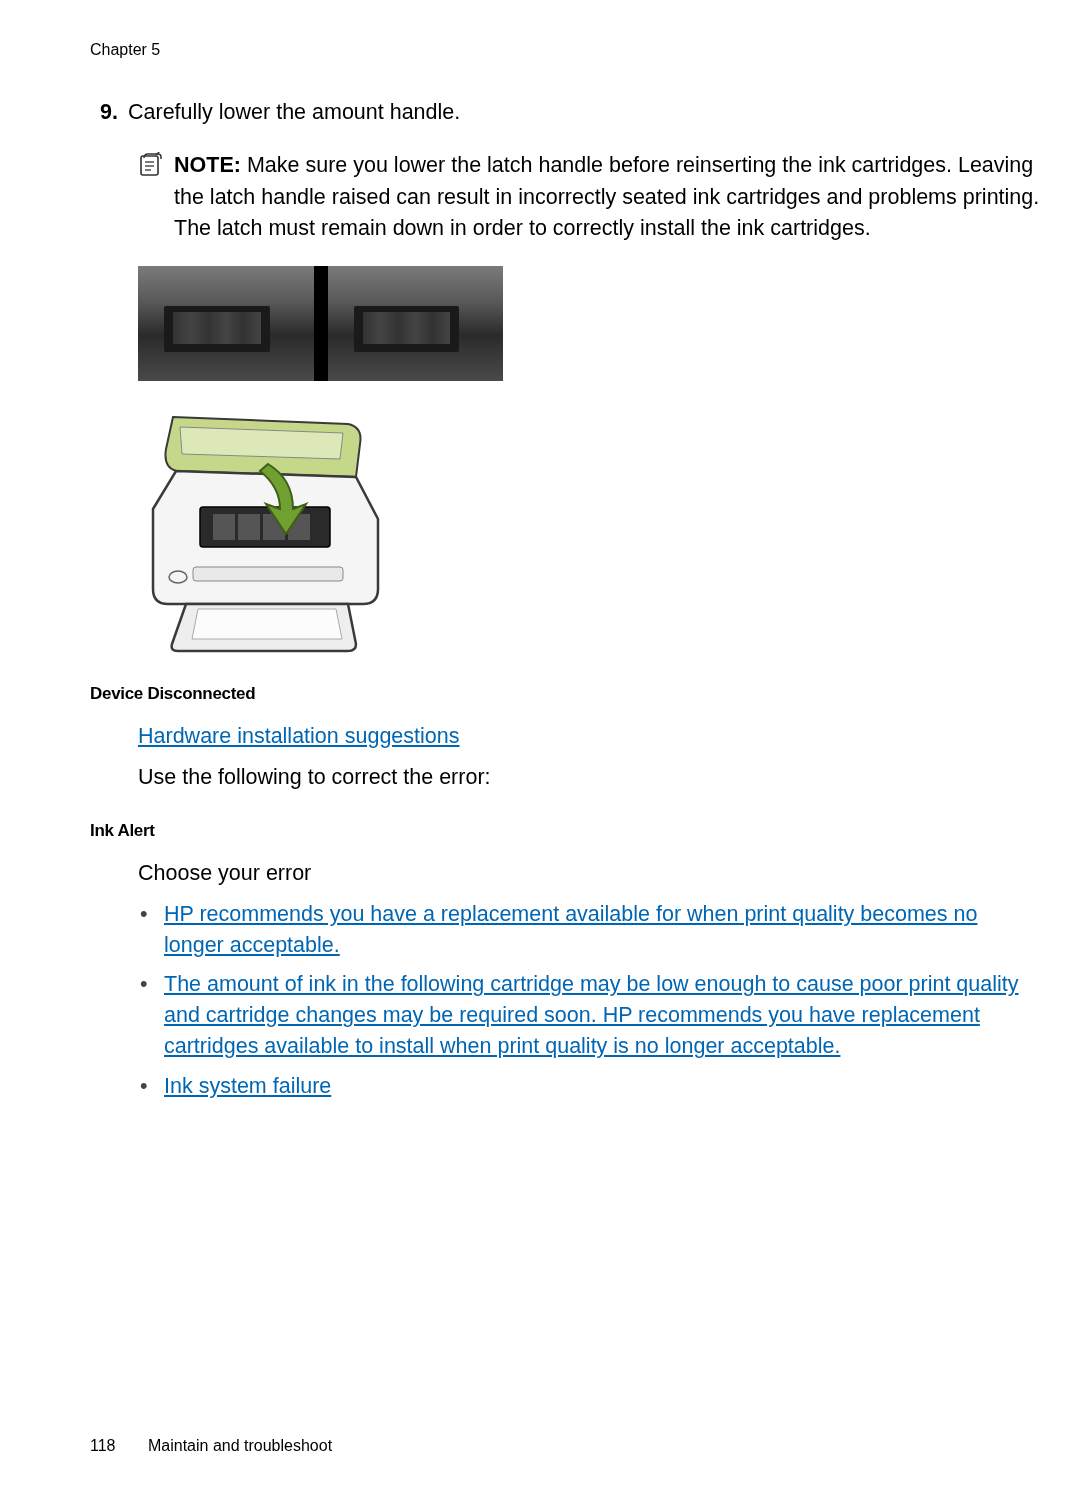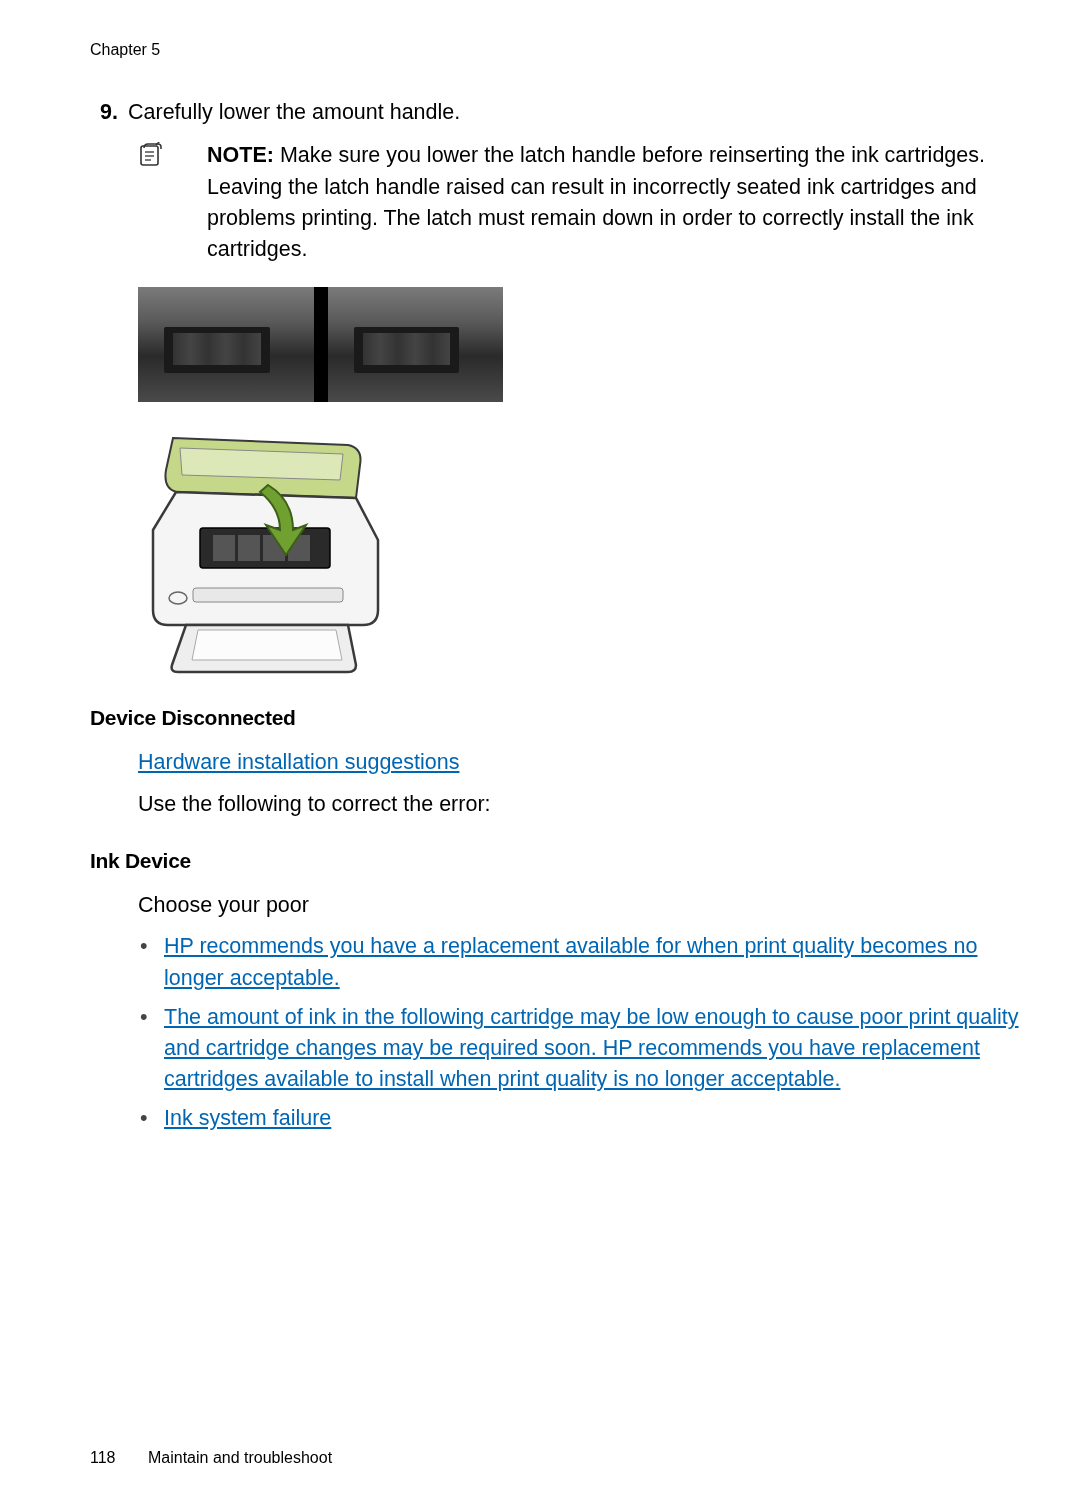--- a/index.html
+++ b/index.html
@@ -34,24 +34,23 @@
       min-width: 38px;
       text-align: right;
       flex-shrink: 0;
       padding-right: 10px;
     }
     .item-body {
       flex: 1;
     }
     .note-block {
       display: flex;
-      margin-top: 12px;
+      margin-top: 22px;
       margin-left: 48px;
       margin-bottom: 22px;
-      gap: 33px;
     }
     .note-icon {
       flex-shrink: 0;
       width: 32px;
       margin-right: 4px;
       margin-top: 2px;
     }
     .note-text {
       flex: 1;
     }
@@ -98,21 +97,21 @@
       background: #000;
       flex-shrink: 0;
     }
     .printer-figure {
       width: 255px;
       height: 245px;
       position: relative;
     }
     .heading {
       font-weight: bold;
-      font-size: 21px;
+      font-size: 17px;
       margin-top: 26px;
       margin-bottom: 14px;
       letter-spacing: -0.3px;
     }
     .body-text {
       margin-left: 48px;
       margin-bottom: 10px;
     }
     .link {
       color: #0066b3;
@@ -129,21 +128,21 @@
     .bullet {
       min-width: 26px;
       padding-left: 2px;
       color: #444;
     }
     .bullet-text {
       flex: 1;
     }
     .footer {
       position: absolute;
-      bottom: 26px;
+      bottom: 38px;
       left: 90px;
       font-size: 16px;
     }
     .footer-page {
       display: inline-block;
       margin-right: 28px;
     }
   </style>
 </head>
 <body>
@@ -208,22 +207,22 @@
       </svg>
     </div>
   </div>
 
   <div class="heading">Device Disconnected</div>
   <div class="body-text">
     <span class="link">Hardware installation suggestions</span>
   </div>
   <div class="body-text">Use the following to correct the error:</div>
 
-  <div class="heading">Ink Device</div>
-  <div class="body-text">Choose your poor</div>
+  <div class="heading">Ink Alert</div>
+  <div class="body-text">Choose your error</div>
 
   <div class="bullet-list">
     <div class="bullet-item">
       <div class="bullet">•</div>
       <div class="bullet-text"><span class="link">HP recommends you have a replacement available for when print quality becomes no longer acceptable.</span></div>
     </div>
     <div class="bullet-item">
       <div class="bullet">•</div>
       <div class="bullet-text"><span class="link">The amount of ink in the following cartridge may be low enough to cause poor print quality and cartridge changes may be required soon. HP recommends you have replacement cartridges available to install when print quality is no longer acceptable.</span></div>
     </div>

